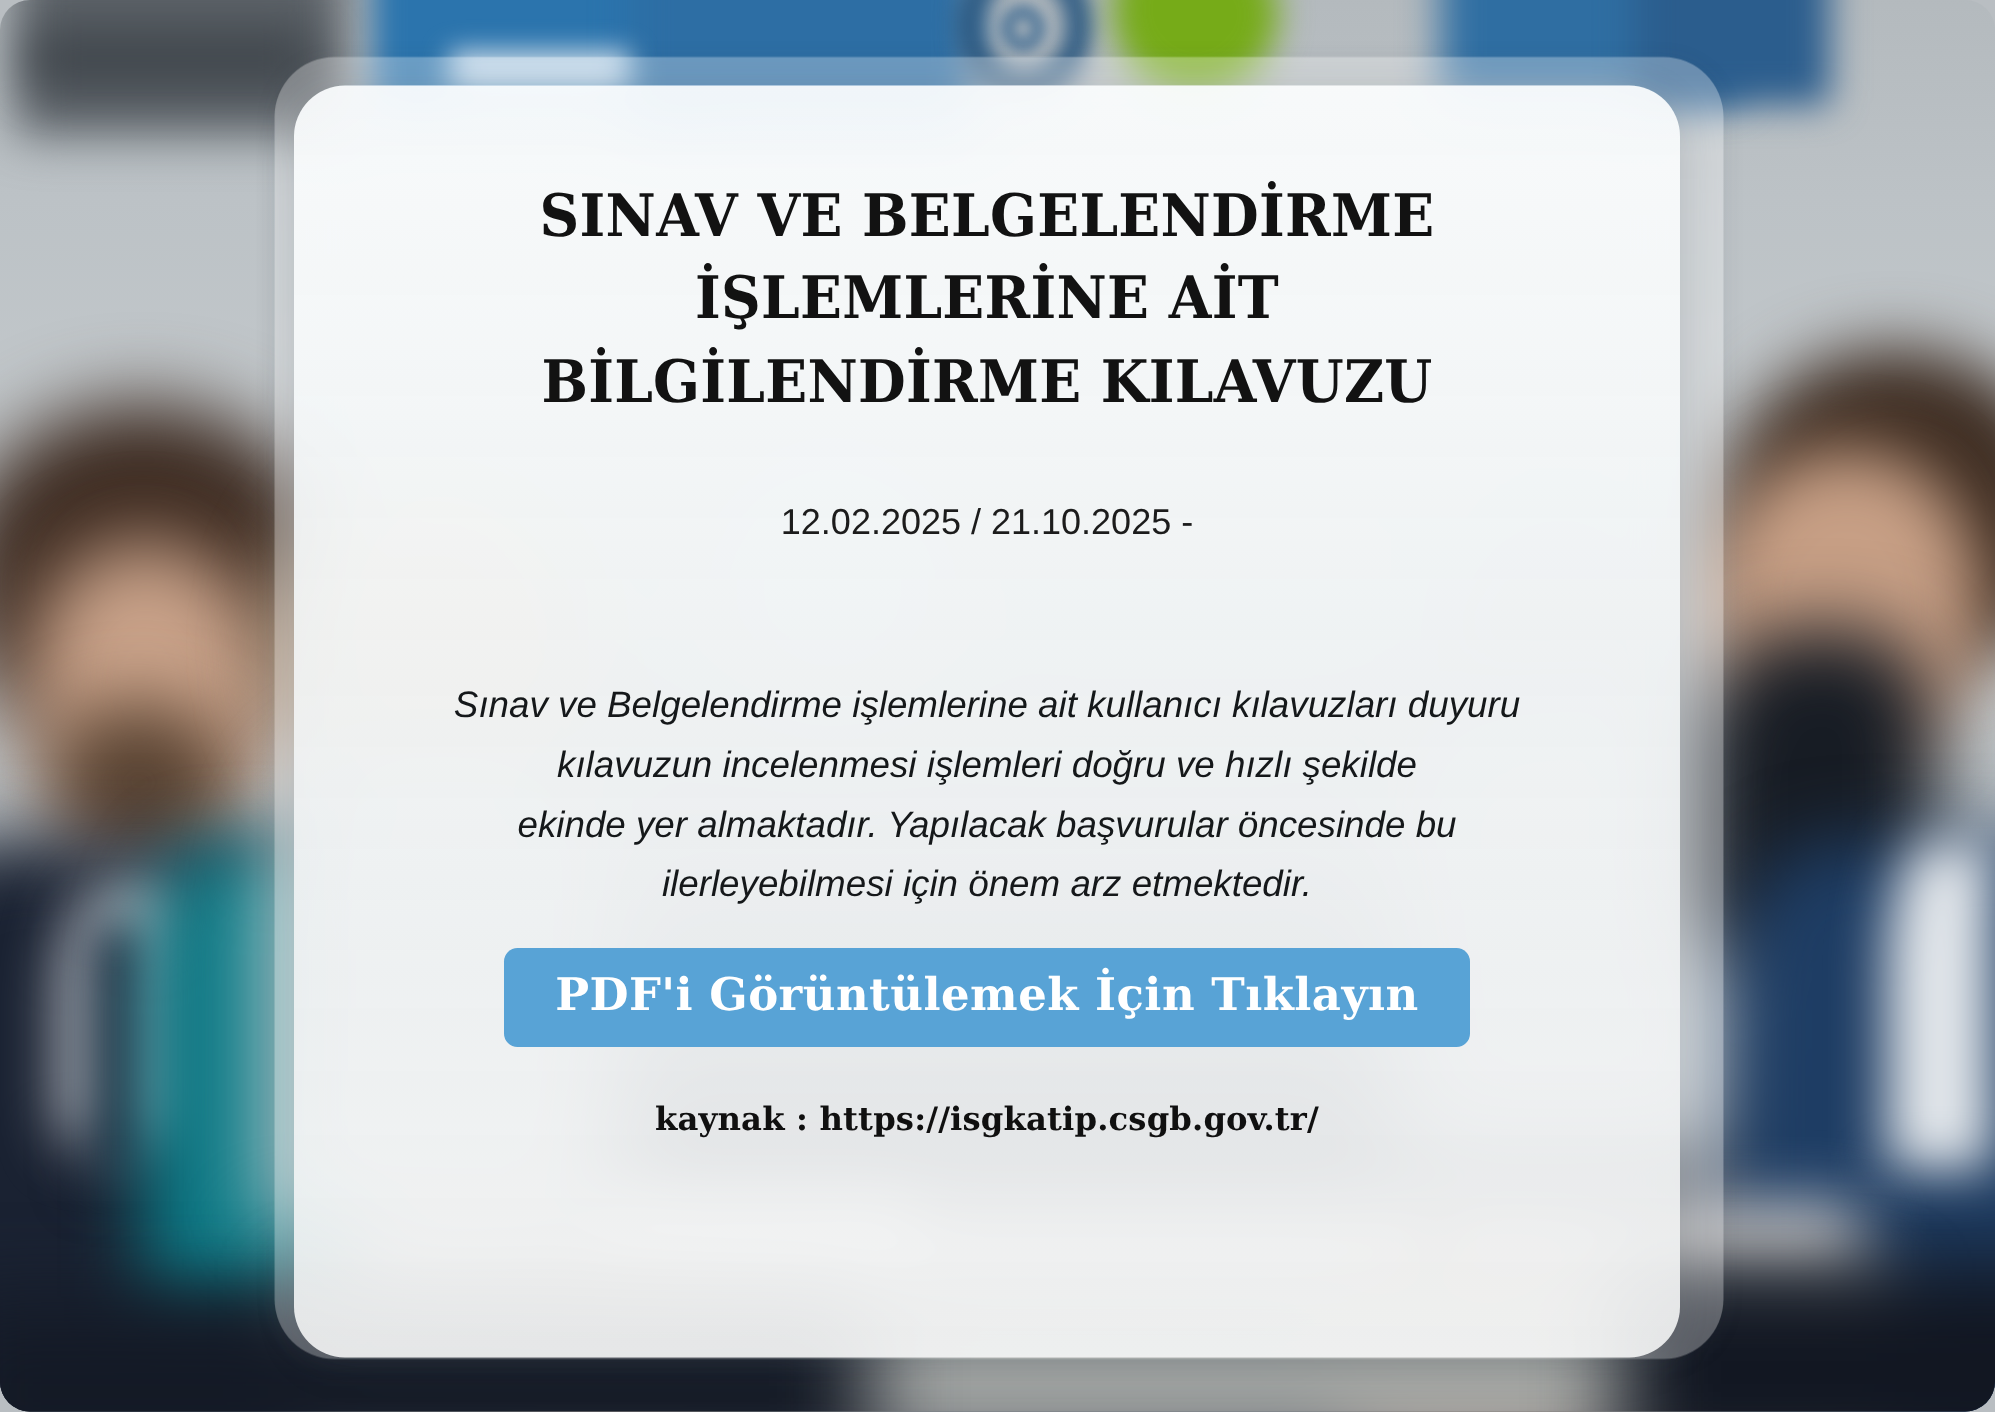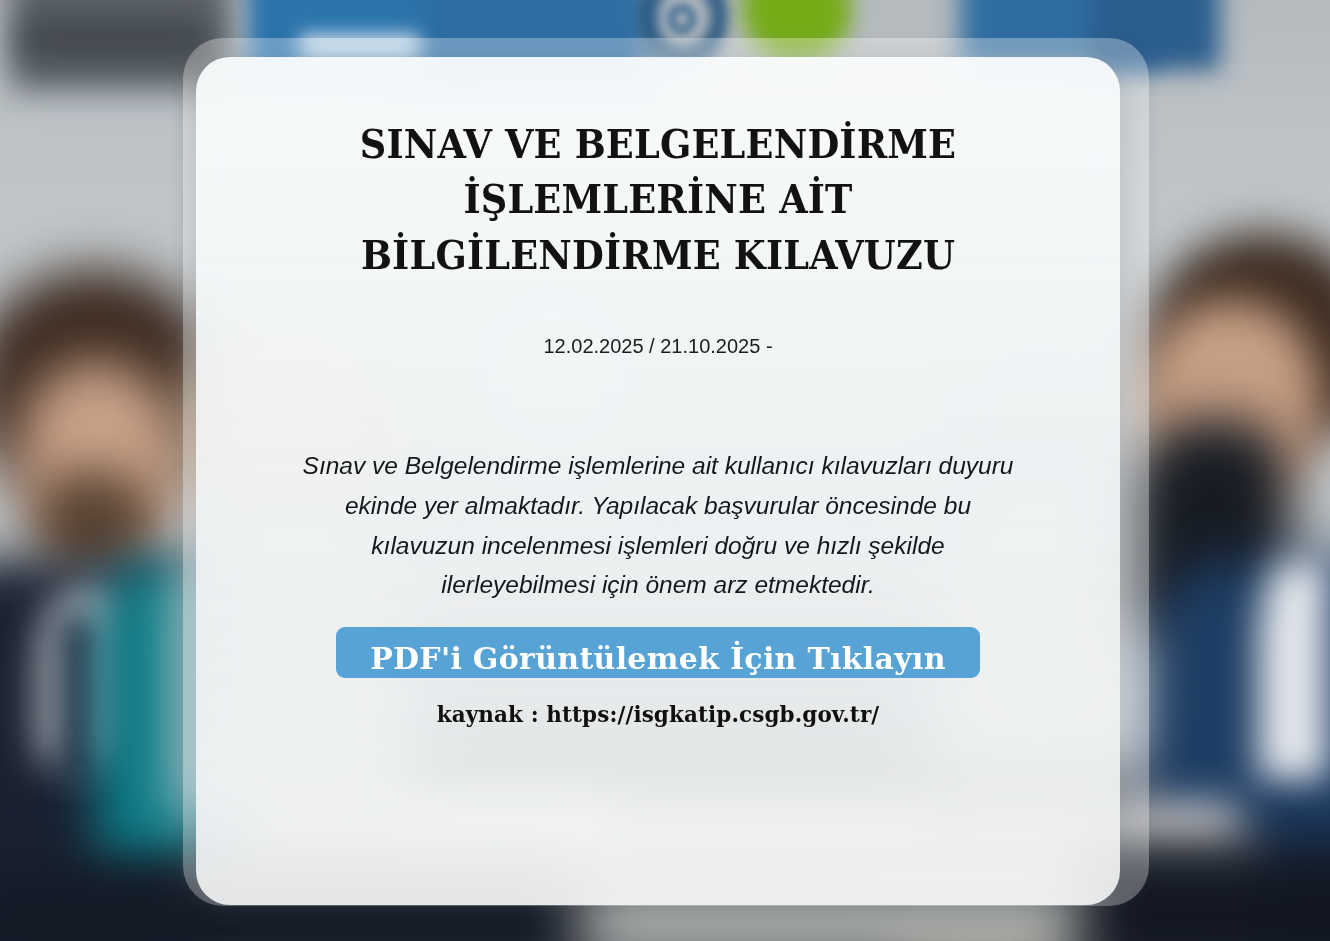--- a/index.html
+++ b/index.html
@@ -10,20 +10,21 @@
     overflow: hidden;
     background: #b9bec2;
     font-family: "Liberation Sans", sans-serif;
   }
 
   #stage {
     position: relative;
     width: 1330px;
     height: 941px;
     overflow: hidden;
+    border-radius: 20px;
   }
 
   
   .bg {
     position: absolute;
     inset: 0;
     overflow: hidden;
   }
   .bg-base {
     position: absolute;
@@ -265,21 +266,21 @@
     margin: 0 auto;
     max-width: 830px;
     transform: scaleX(0.94);
     transform-origin: center top;
   }
 
   
   .date {
     margin-top: 52px;
     font-family: "Liberation Sans", sans-serif;
-    font-size: 20px;
+    font-size: 24px;
     color: #1c1c1c;
     font-weight: 400;
     text-align: center;
   }
 
   
   .body-text {
     margin-top: 88px;
     font-family: "Liberation Sans", sans-serif;
     font-size: 24.5px;
@@ -293,33 +294,33 @@
   .body-text .ln { display: block; }
 
   
   .btn-wrap { margin-top: 22px; }
   .pdf-btn {
     display: inline-block;
     background: #58a3d6;
     color: #ffffff;
     border: none;
     border-radius: 9px;
-    padding: 17px 34px 4px 34px;
+    padding: 17px 34px 19px 34px;
     font-family: "DejaVu Serif", "Liberation Serif", serif;
     font-weight: bold;
     font-size: 30px;
     line-height: 1.0;
     letter-spacing: 0.3px;
     cursor: pointer;
     min-width: 592px;
   }
 
   
   .source {
-    margin-top: 24px;
+    margin-top: 36px;
     font-family: "DejaVu Serif", "Liberation Serif", serif;
     font-weight: bold;
     font-size: 21.5px;
     color: #101010;
     letter-spacing: 0.1px;
   }
 </style>
 </head>
 <body>
 
@@ -377,22 +378,22 @@
       <h1 class="title">
         <span>SINAV VE BELGELENDİRME İŞLEMLERİNE AİT</span>
         <br>
         <span>BİLGİLENDİRME KILAVUZU</span>
       </h1>
 
       <div class="date">12.02.2025 / 21.10.2025 -</div>
 
       <div class="body-text">
         <span class="ln">Sınav ve Belgelendirme işlemlerine ait kullanıcı kılavuzları duyuru</span>
+        <span class="ln">kılavuzun incelenmesi işlemleri doğru ve hızlı şekilde</span>
         <span class="ln">ekinde yer almaktadır. Yapılacak başvurular öncesinde bu</span>
-        <span class="ln">kılavuzun incelenmesi işlemleri doğru ve hızlı şekilde</span>
         <span class="ln">ilerleyebilmesi için önem arz etmektedir.</span>
       </div>
 
       <div class="btn-wrap">
         <button class="pdf-btn">PDF'i  Görüntülemek İçin Tıklayın</button>
       </div>
 
       <div class="source">kaynak : https://isgkatip.csgb.gov.tr/</div>
 
     </div>

